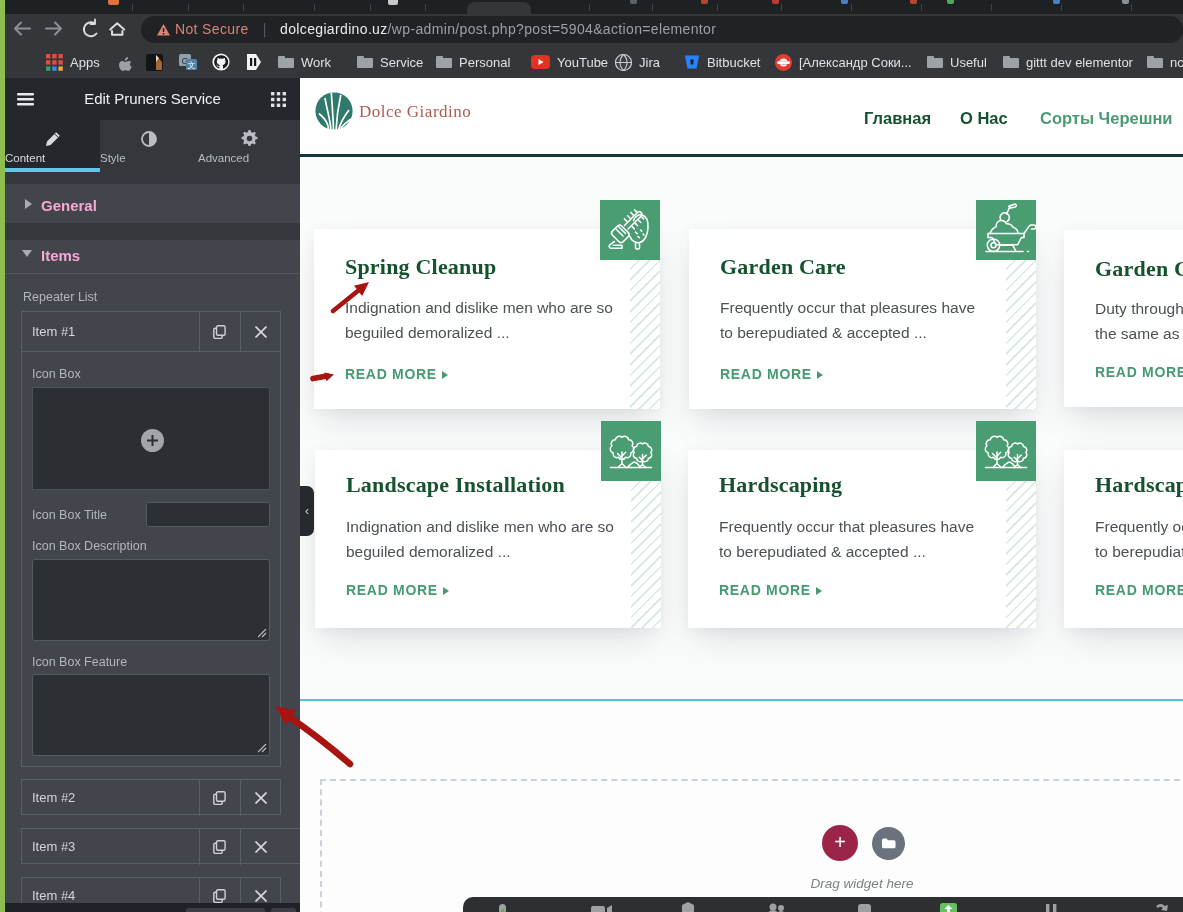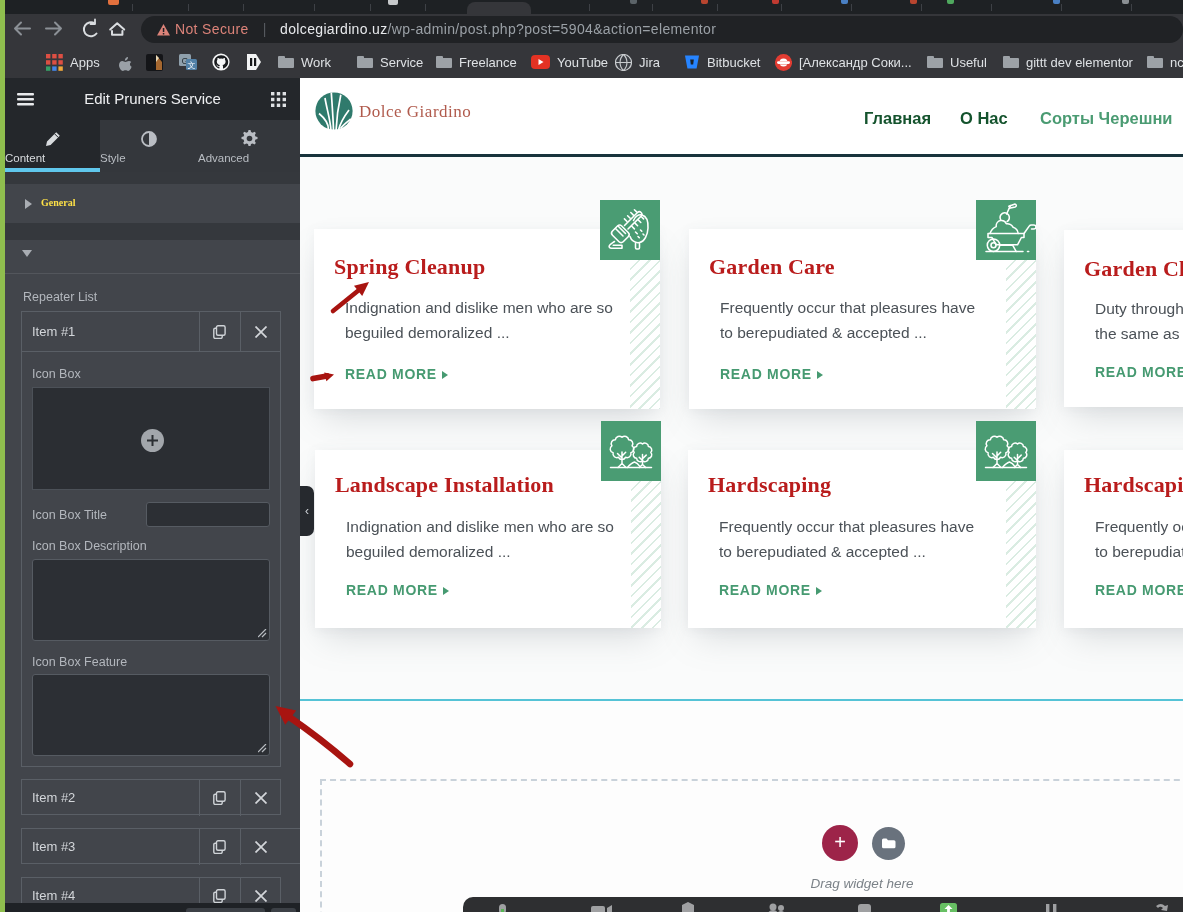--- a/index.html
+++ b/index.html
@@ -24,35 +24,35 @@
   #phead { position:absolute; left:0; top:0; width:295px; height:42px; background:#24272b; }
   #phead .title { position:absolute; left:0; width:295px; top:0; height:42px; text-align:center; line-height:42px; color:#eff0f2; font-size:15px; }
   #ptabs { position:absolute; left:0; top:42px; width:295px; height:52px; background:#34373c; }
   .ptab { position:absolute; top:0; height:52px; text-align:left; color:#b9bdc3; font-size:11.5px; }
   .ptab .lbl { position:absolute; bottom:8px; width:100%; }
   #ptab-content { left:0; width:95px; background:#24272b; color:#d8dbde; }
   #ptab-style { left:95px; width:98px; }
   #ptab-adv { left:193px; width:102px; }
   #ptabline { position:absolute; left:0; top:48px; width:95px; height:4px; background:#60c7ec; z-index:3; }
   .pgap { position:absolute; left:0; width:295px; background:#35383d; }
-  .psec { position:absolute; left:0; width:295px; color:#fde047; font-weight:bold; font-size:10px;font-family:Liberation Serif, serif; }
+  .psec { position:absolute; left:0; width:295px; color:#f9a8d4; font-weight:bold; font-size:15px; }
   .plabel { position:absolute; color:#b3b7bd; font-size:12.5px; }
   .pbox { position:absolute; border:1px solid #5a5f66; }
   .pfield { position:absolute; background:#2c2f34; border:1px solid #565b62; border-radius:3px; }
 
   
   #canvas { position:absolute; left:295px; top:78px; width:883px; height:834px; background:#fdfdfd; overflow:hidden; }
   #sitehead { position:absolute; left:0; top:0; width:883px; height:79px; background:#fff; border-bottom:3px solid #18333c; }
   .nav { position:absolute; top:31px; font-size:16.5px; font-weight:bold; color:#14532d; }
   #services { position:absolute; left:0; top:79px; width:883px; height:542px; background:#fafbfb; }
   .card { position:absolute; background:#fff; box-shadow:0 16px 32px -8px rgba(120,128,136,0.25), 0 2px 10px rgba(120,128,136,0.08); }
   .gsq { position:absolute; right:-1px; top:-29px; width:60px; height:60px; background:#4a9c73; }
   .hatch { position:absolute; right:-1px; top:31px; bottom:0; width:30px;
      background:repeating-linear-gradient(135deg, #ffffff 0px, #ffffff 5.7px, #daece2 5.7px, #daece2 7.5px); }
-  .ctitle { position:absolute; left:20px; font-family:"Liberation Serif", serif; font-weight:bold; font-size:22px; color:#b91c1c; letter-spacing:0.2px; }
+  .ctitle { position:absolute; left:31px; font-family:"Liberation Serif", serif; font-weight:bold; font-size:22px; color:#14532d; letter-spacing:0.2px; }
   .cbody { position:absolute; left:31px; font-size:15.5px; color:#4b5157; line-height:24.5px; white-space:nowrap; }
   .cmore { position:absolute; left:31px; font-size:14px; font-weight:bold; letter-spacing:0.7px; color:#469a71; }
   .cmore .tri { display:inline-block; width:0; height:0; border-left:6px solid #469a71; border-top:4.5px solid transparent; border-bottom:4.5px solid transparent; margin-left:5px; }
   #divider2 { position:absolute; left:0; top:621px; width:883px; height:2px; background:#55c3d6; }
   #emptysec { position:absolute; left:20px; top:701px; width:900px; height:200px; border:2px dashed #c9d2da; }
   #collapse { position:absolute; left:0px; top:408px; width:14px; height:50px; background:#26292e; border-radius:0 7px 7px 0; color:#cfd3d7; font-size:12px; line-height:50px; text-align:center; }
 
   
   #zoombar { position:absolute; left:458px; top:897px; width:720px; height:15px; background:#2e2f31; border-radius:10px 0 0 0; }
 
@@ -166,21 +166,21 @@
     <div class="bkitem" style="left:241px;">
         <span class="folder"></span>
         <span>Work</span>
       </div>
     <div class="bkitem" style="left:320px;">
         <span class="folder"></span>
         <span>Service</span>
       </div>
     <div class="bkitem" style="left:399px;">
         <span class="folder"></span>
-        <span>Freelance</span>
+        <span>Personal</span>
       </div>
     <div class="bkitem" style="left:494px;">
       <svg width="19" height="14" viewBox="0 0 19 14">
           <rect width="19" height="14" rx="4" fill="#e33223"></rect>
           <path d="M7.5 4 L12.5 7 L7.5 10 Z" fill="#fff"></path>
         </svg>
       <span>YouTube</span>
     </div>
     <div class="bkitem" style="left:578px;">
       <svg width="17" height="17" viewBox="0 0 17 17">
@@ -265,20 +265,21 @@
         <div class="lbl">Advanced</div>
       </div>
       <div id="ptabline"></div>
     </div>
     <div class="pgap" style="top:94px;height:12px;"></div>
     <div class="psec" style="top:119px;left:36px;">General</div>
     <svg width="7" height="10" style="position:absolute;left:20px;top:121px">
         <path d="M0 0 L7 5 L0 10 Z" fill="#a9adb3"></path>
       </svg>
     <div class="pgap" style="top:145px;height:17px;"></div>
+    <div class="psec" style="top:169px;left:36px;">Items</div>
     <svg width="10" height="7" style="position:absolute;left:17px;top:172px">
         <path d="M0 0 L10 0 L5 7 Z" fill="#a9adb3"></path>
       </svg>
     <div style="position:absolute;left:0;top:195px;width:295px;height:1px;background:#53565c;"></div>
     <div class="plabel" style="left:18px;top:212px;font-size:12.5px;">Repeater List</div>
 
     <div class="pbox" style="left:16px;top:233px;width:260px;height:456px;">
       <div style="position:absolute;left:0;top:0;width:100%;height:40px;border-bottom:1px solid #5a5f66;color:#d3d6da;font-size:13px;line-height:40px;">
         <span style="margin-left:10px;">Item #1</span>
         <div style="position:absolute;left:177px;top:0;width:41px;height:40px;border-left:1px solid #5a5f66;"></div>

